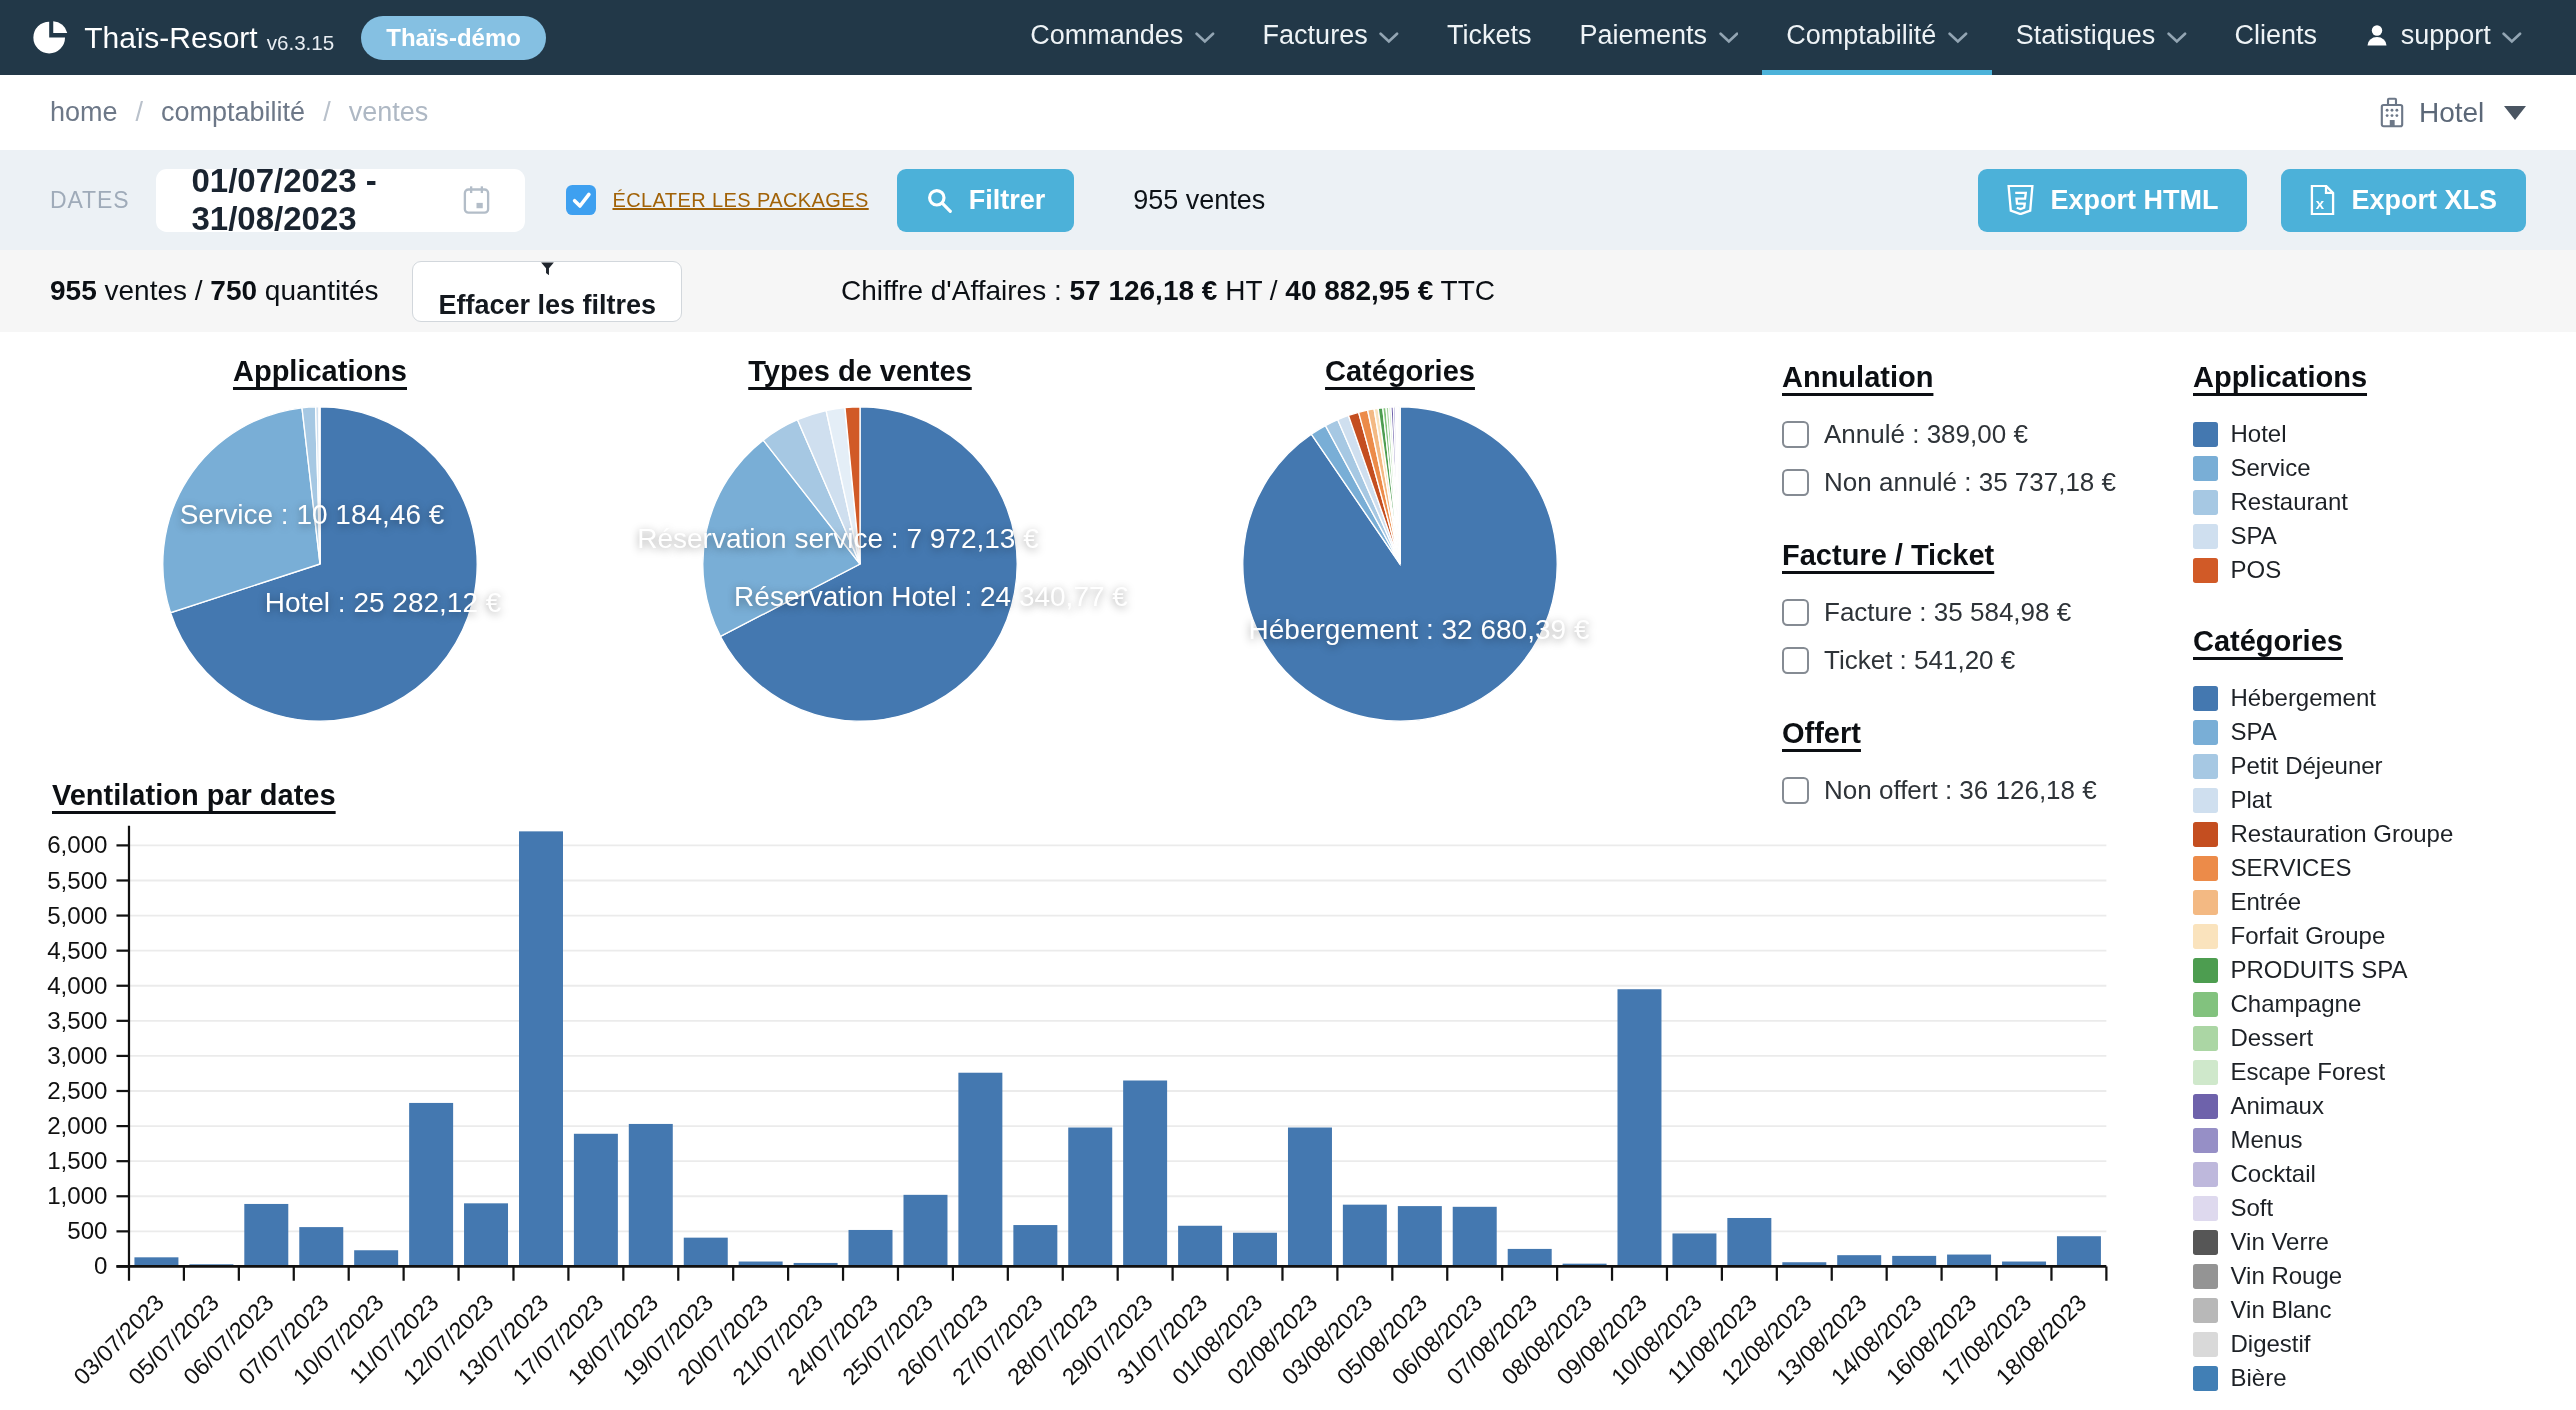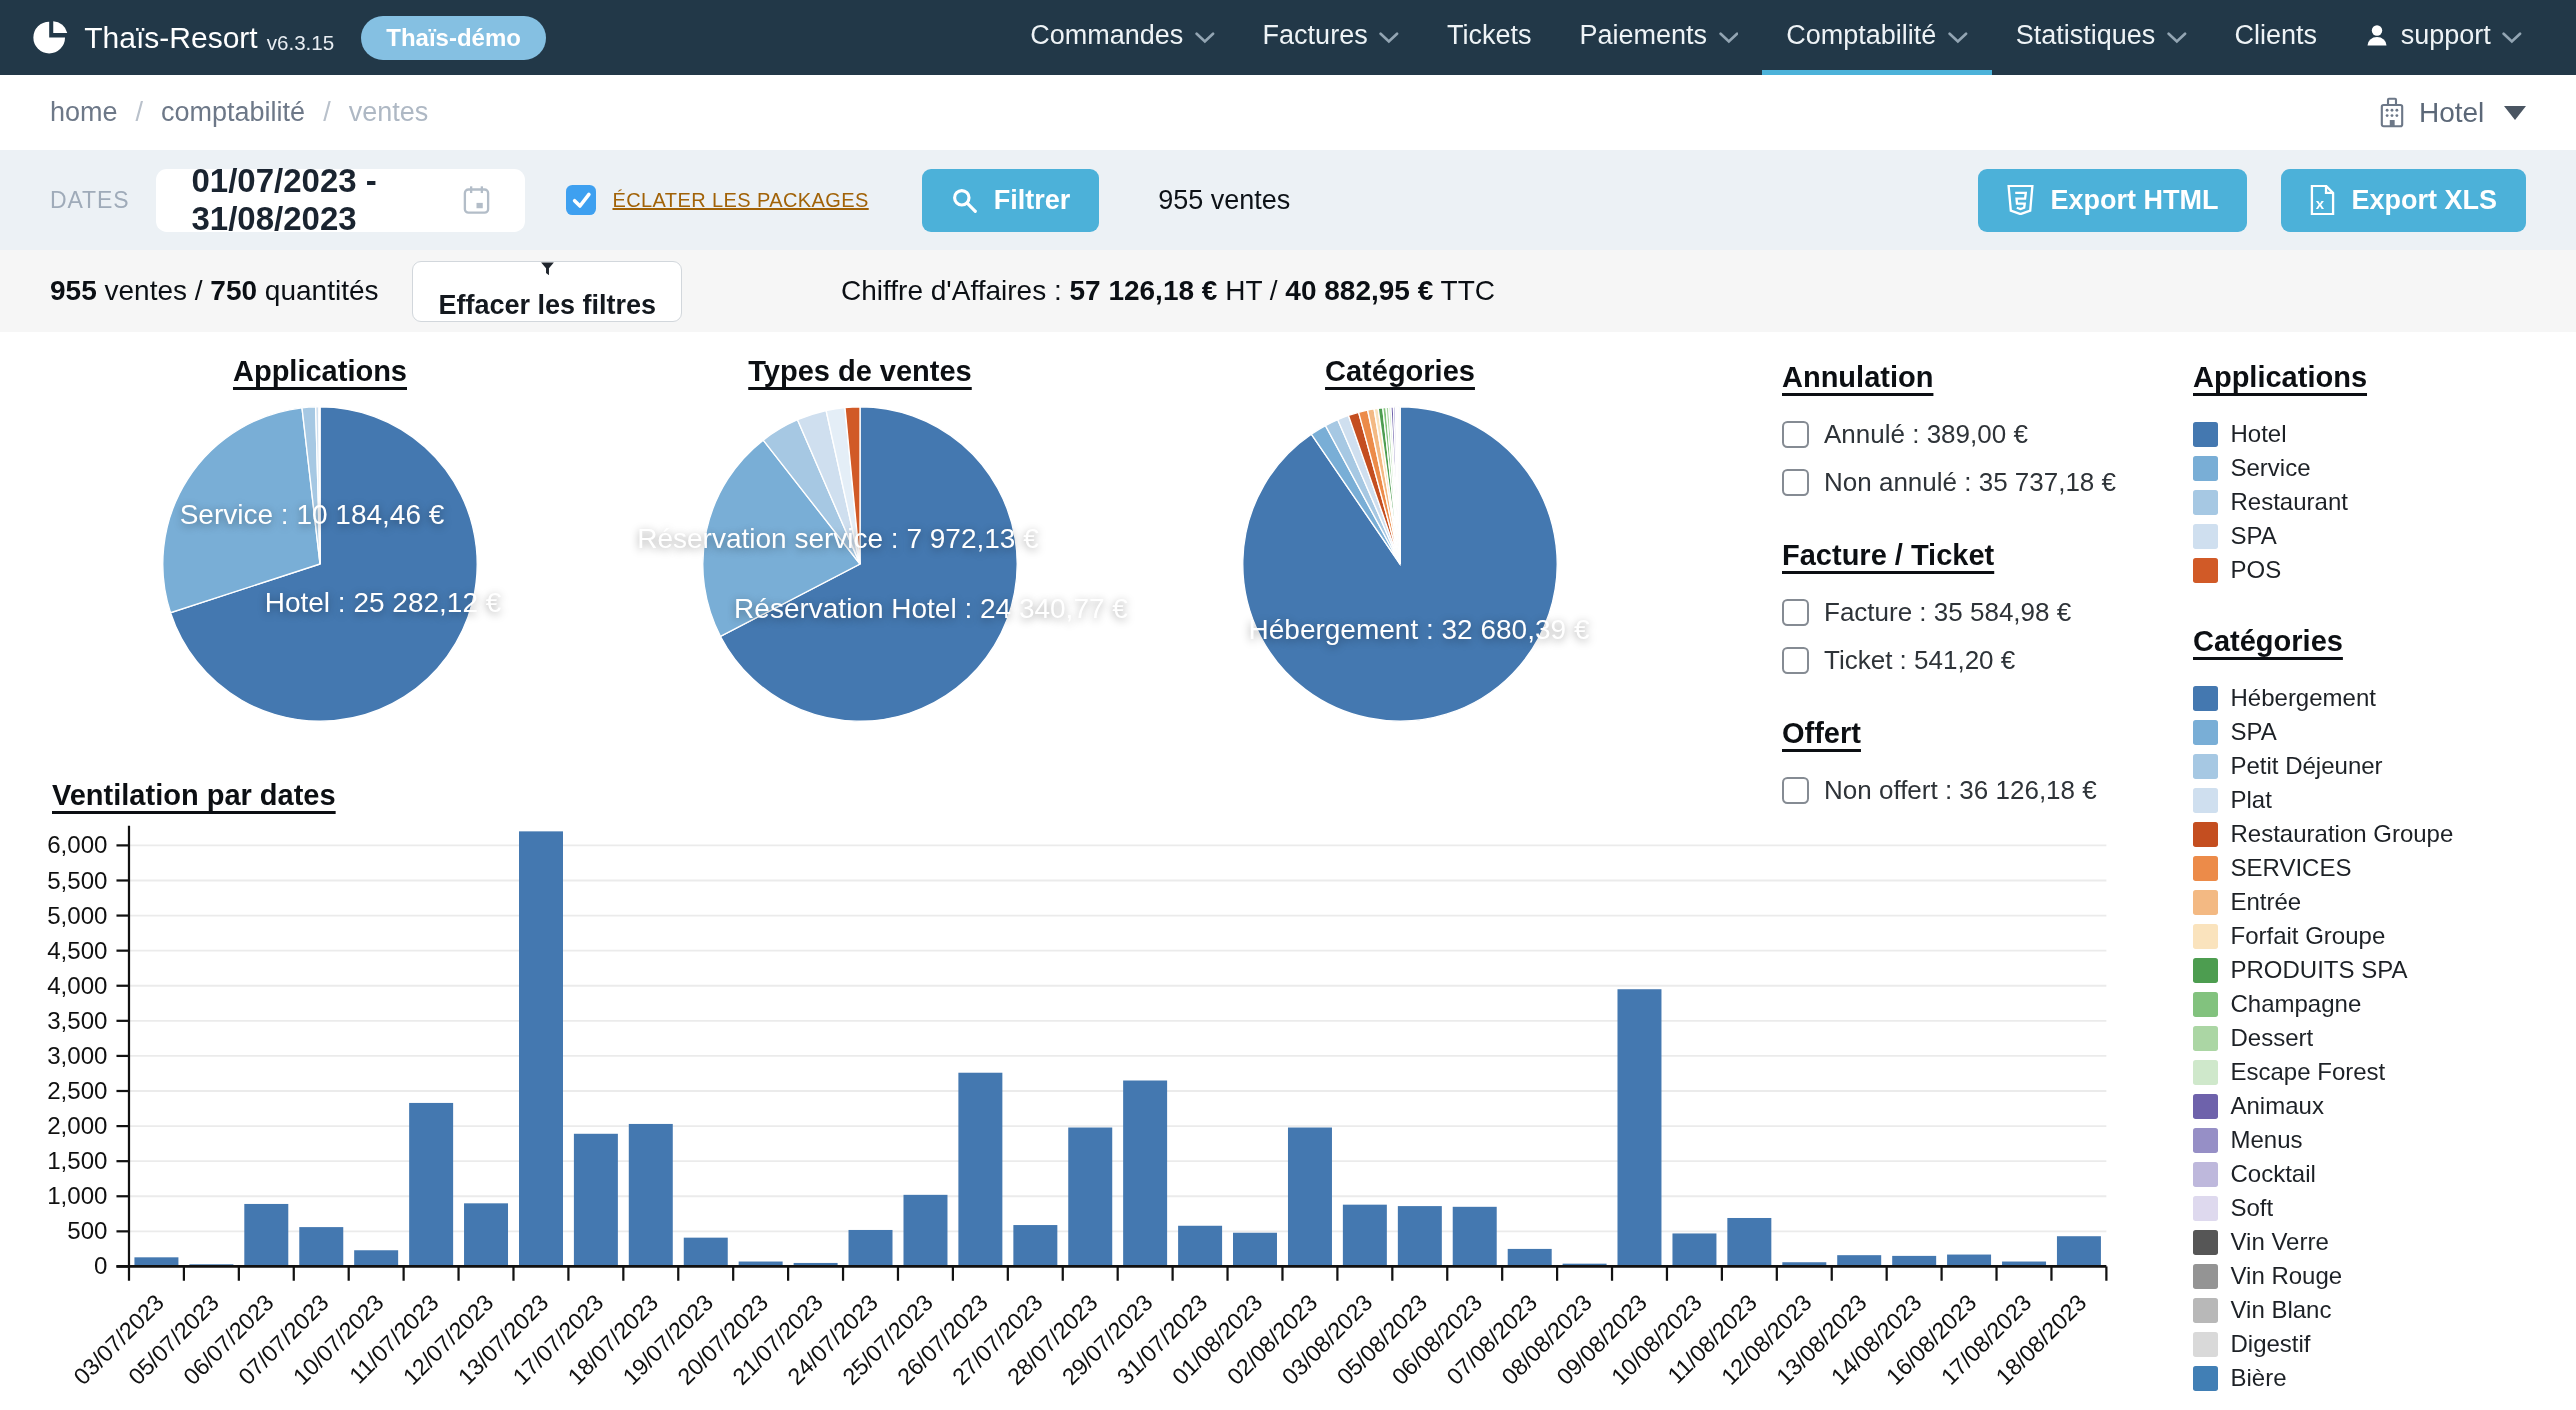--- a/index.html
+++ b/index.html
@@ -35,21 +35,21 @@
   .filterrow{height:100px;background:#ecf1f5;display:flex;align-items:center;padding:0 50px;}
   .dates-label{font-size:23px;color:#9fabb9;letter-spacing:0.9px;margin-right:27px;}
   .dateinput{width:369px;height:63px;background:#fff;border-radius:10.7px;display:flex;align-items:center;
              padding:0 35px;font-size:33px;font-weight:bold;color:#1a2430;}
   .dateinput span{flex:1;font-weight:600;}
   .cb{width:30px;height:30px;border-radius:6.3px;margin-left:41px;flex:none;}
   .cb.checked{background:#3ea0f0;display:flex;align-items:center;justify-content:center;}
   .pkg-label{font-size:20px;color:#a16207;letter-spacing:0.4px;margin-left:16px;text-decoration:underline;}
   .btn-blue{background:#4cb1d9;color:#fff;font-weight:bold;font-size:27px;height:63px;border-radius:9px;
             display:flex;align-items:center;gap:16px;padding:0 29px;border:none;font-family:inherit;}
-  .filtrer{margin-left:53px;}
+  .filtrer{margin-left:28px;}
   .count{font-size:27px;color:#0c1116;margin-left:59px;}
   .exports{margin-left:auto;display:flex;gap:34px;}
 
   
   .summaryrow{height:82px;background:#f6f6f6;display:flex;align-items:center;padding:0 50px;position:relative;
               box-shadow:0 7.2px 9px -7.2px rgba(0,0,0,.18);font-size:28px;color:#0b0f14;}
   .sum-center{position:absolute;left:1168px;transform:translateX(-50%);white-space:nowrap;}
   .toggle{margin-left:auto;display:flex;}
   .tbtn{height:57px;display:flex;align-items:center;padding:0 24px;font-size:25px;background:#fff;color:#28303a;
         border:1.8px solid #d9dee3;border-left-width:0;font-family:inherit;}
@@ -65,21 +65,21 @@
   .sec{font-size:29px;font-weight:bold;color:#0c0f13;margin:0;text-decoration:underline;
        text-decoration-thickness:2.7px;text-underline-offset:6.3px;}
 
   .pieblock{position:absolute;top:23px;width:318px;height:385px;}
   .pieblock .sec{text-align:center;}
   .pie1{left:161px;} .pie2{left:701px;} .pie3{left:1241px;}
   svg.pie{position:absolute;left:0;top:50px;width:318px;height:318px;}
   .pie-label{position:absolute;transform:translate(-50%,-50%);white-space:nowrap;color:#fff;font-size:28px;
              text-shadow:0 1.8px 8px rgba(0,0,0,.38);z-index:2;}
   #p1l1{left:151px;top:160px;} #p1l2{left:222px;top:248px;}
-  #p2l1{left:137px;top:184px;} #p2l2{left:230px;top:254px;}
+  #p2l1{left:137px;top:184px;} #p2l2{left:230px;top:242px;}
   #p3l1{left:178px;top:275px;}
 
   .panel{position:absolute;left:1782px;top:29px;width:394px;}
   .panel .section{margin-bottom:41px;}
   .panel .sec{margin-bottom:25px;}
   .panel .row{display:flex;align-items:center;gap:15px;margin-bottom:17px;font-size:26px;color:#2e3338;}
   .panel .box{width:27px;height:27px;border:2.7px solid #858b93;border-radius:5.4px;background:#fff;flex:none;}
 
   .legend{position:absolute;left:2193px;top:29px;width:383px;}
   .legend .group{margin-bottom:38px;}

